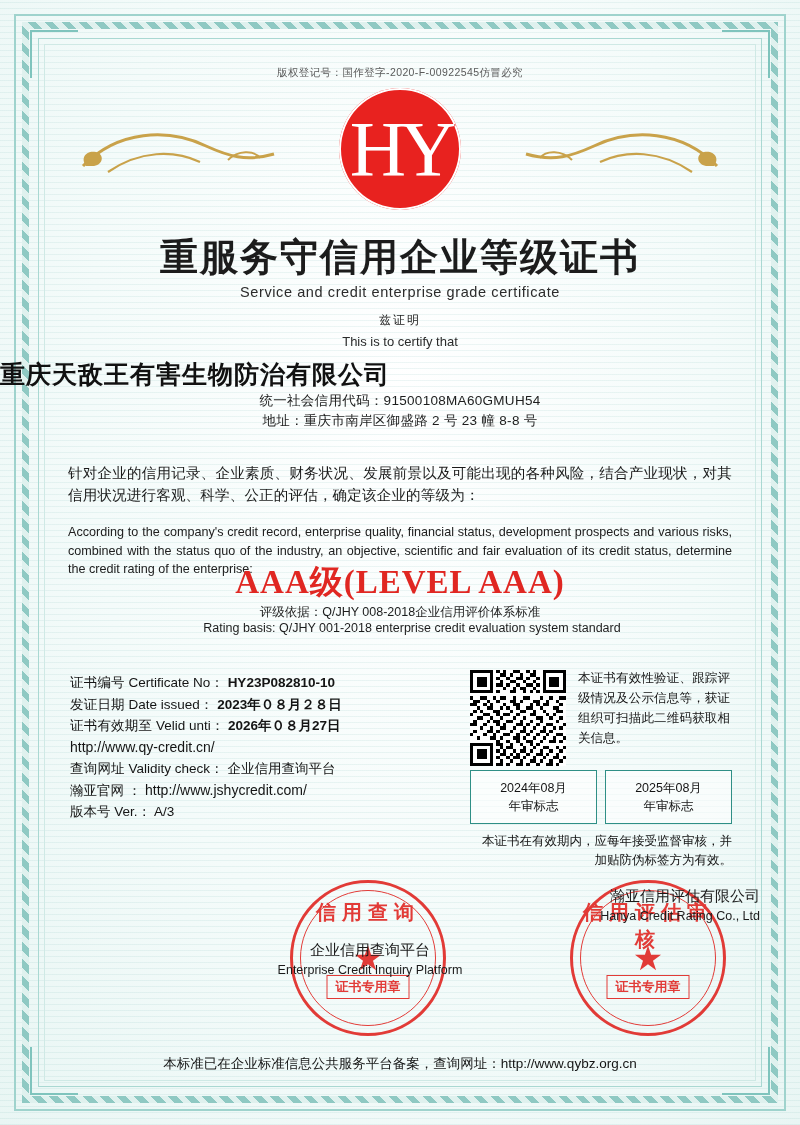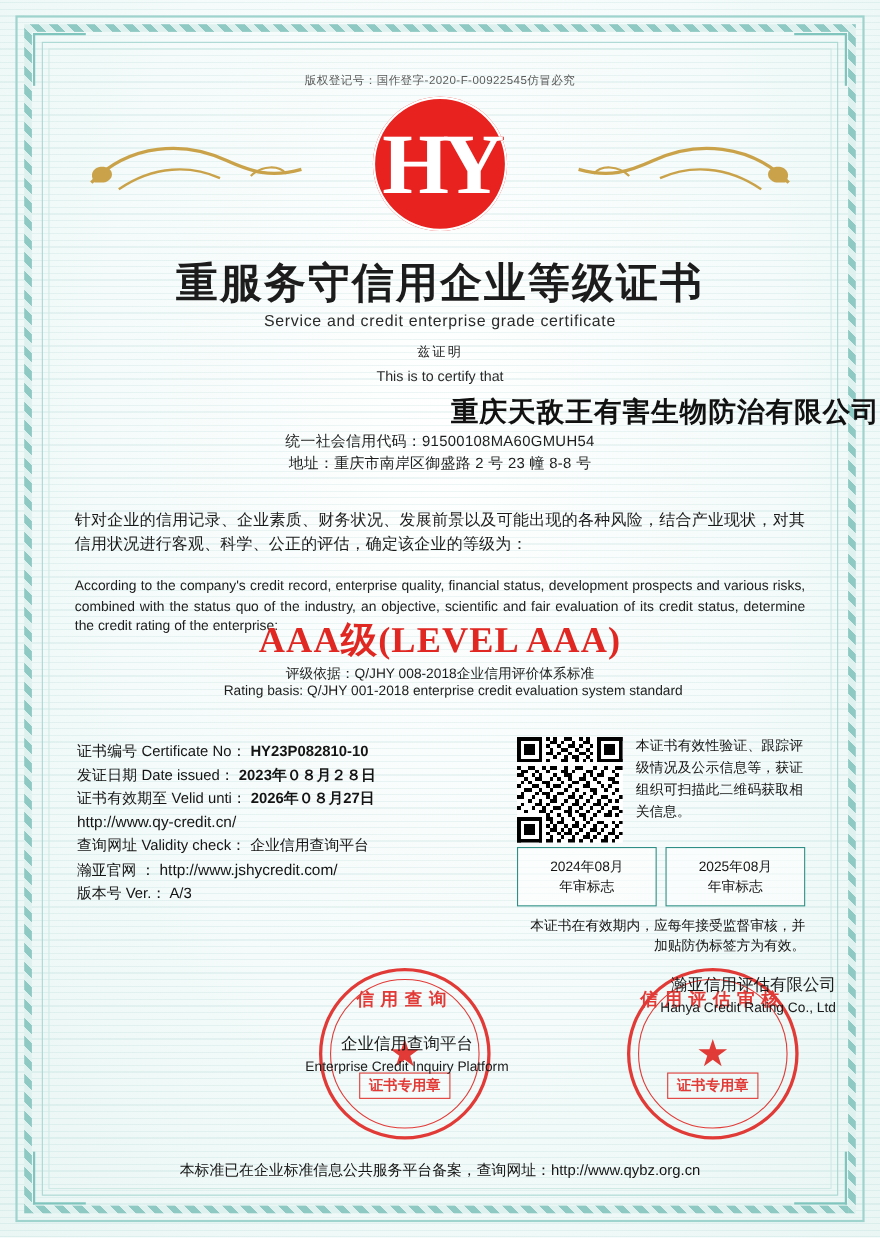--- a/index.html
+++ b/index.html
@@ -50,21 +50,21 @@
   
   .logo-wrap{position:absolute;top:88px;left:50%;transform:translateX(-50%);}
   .logo-circle{
     width:122px;height:122px;border-radius:50%;
     background:#e8221f;
     display:flex;align-items:center;justify-content:center;
     box-shadow:0 0 0 2px #fff inset;
   }
   .logo-glyph{
     font-family:"Liberation Serif","DejaVu Serif",serif;
-    font-weight:bold;font-size:78px;color:#ffffff;line-height:1;
+    font-weight:normal;font-size:78px;color:#ffffff;line-height:1;
     letter-spacing:-6px;
     text-shadow:1px 0 0 #e8221f;
   }
   
   .flourish{position:absolute;top:120px;width:215px;height:70px;}
   .fl-left{left:78px;}
   .fl-right{right:78px;transform:scaleX(-1);}
 
   .title-cn{
     position:absolute;top:232px;left:0;right:0;text-align:center;
@@ -77,21 +77,21 @@
   }
   .certify-cn{
     position:absolute;top:312px;left:0;right:0;text-align:center;
     font-size:12px;color:#1c1c1c;font-weight:normal;letter-spacing:2px;
   }
   .certify-en{
     position:absolute;top:334px;left:0;right:0;text-align:center;
     font-size:13px;color:#2b2b2b;
   }
   .company{
-    position:absolute;top:358px;left:0;right:0;text-align:right;
+    position:absolute;top:358px;left:0;right:0;text-align:left;
     font-family:"Liberation Serif","DejaVu Serif",serif;
     font-weight:bold;font-size:25px;color:#111;letter-spacing:1px;border-radius:13px;
   }
   .usci{
     position:absolute;top:392px;left:0;right:0;text-align:center;
     font-size:13.5px;color:#1d1d1d;letter-spacing:.3px;
   }
   .addr{
     position:absolute;top:412px;left:0;right:0;text-align:center;
     font-size:13.5px;color:#1d1d1d;letter-spacing:.3px;
@@ -165,21 +165,21 @@
   }
   .seal .seal-inner{
     position:absolute;inset:7px;border-radius:50%;border:1px solid #e0211d;
   }
   .seal .star{
     position:absolute;left:50%;top:50%;transform:translate(-50%,-50%);
     color:#e0211d;font-size:34px;line-height:1;
   }
   .seal .arc{
     position:absolute;left:0;right:0;top:16px;text-align:center;
-    color:#e0211d;font-size:16px;font-weight:bold;letter-spacing:6px;
+    color:#e0211d;font-size:20px;font-weight:bold;letter-spacing:6px;
   }
   .seal .band{
     position:absolute;left:50%;top:92px;transform:translateX(-50%);
     border:1.6px solid #e0211d;color:#e0211d;font-size:13px;font-weight:bold;
     padding:2px 8px;white-space:nowrap;background:rgba(255,255,255,0.15);
   }
   .seal-left{left:290px;top:880px;}
   .seal-right{left:570px;top:880px;}
 
   .org-left{

